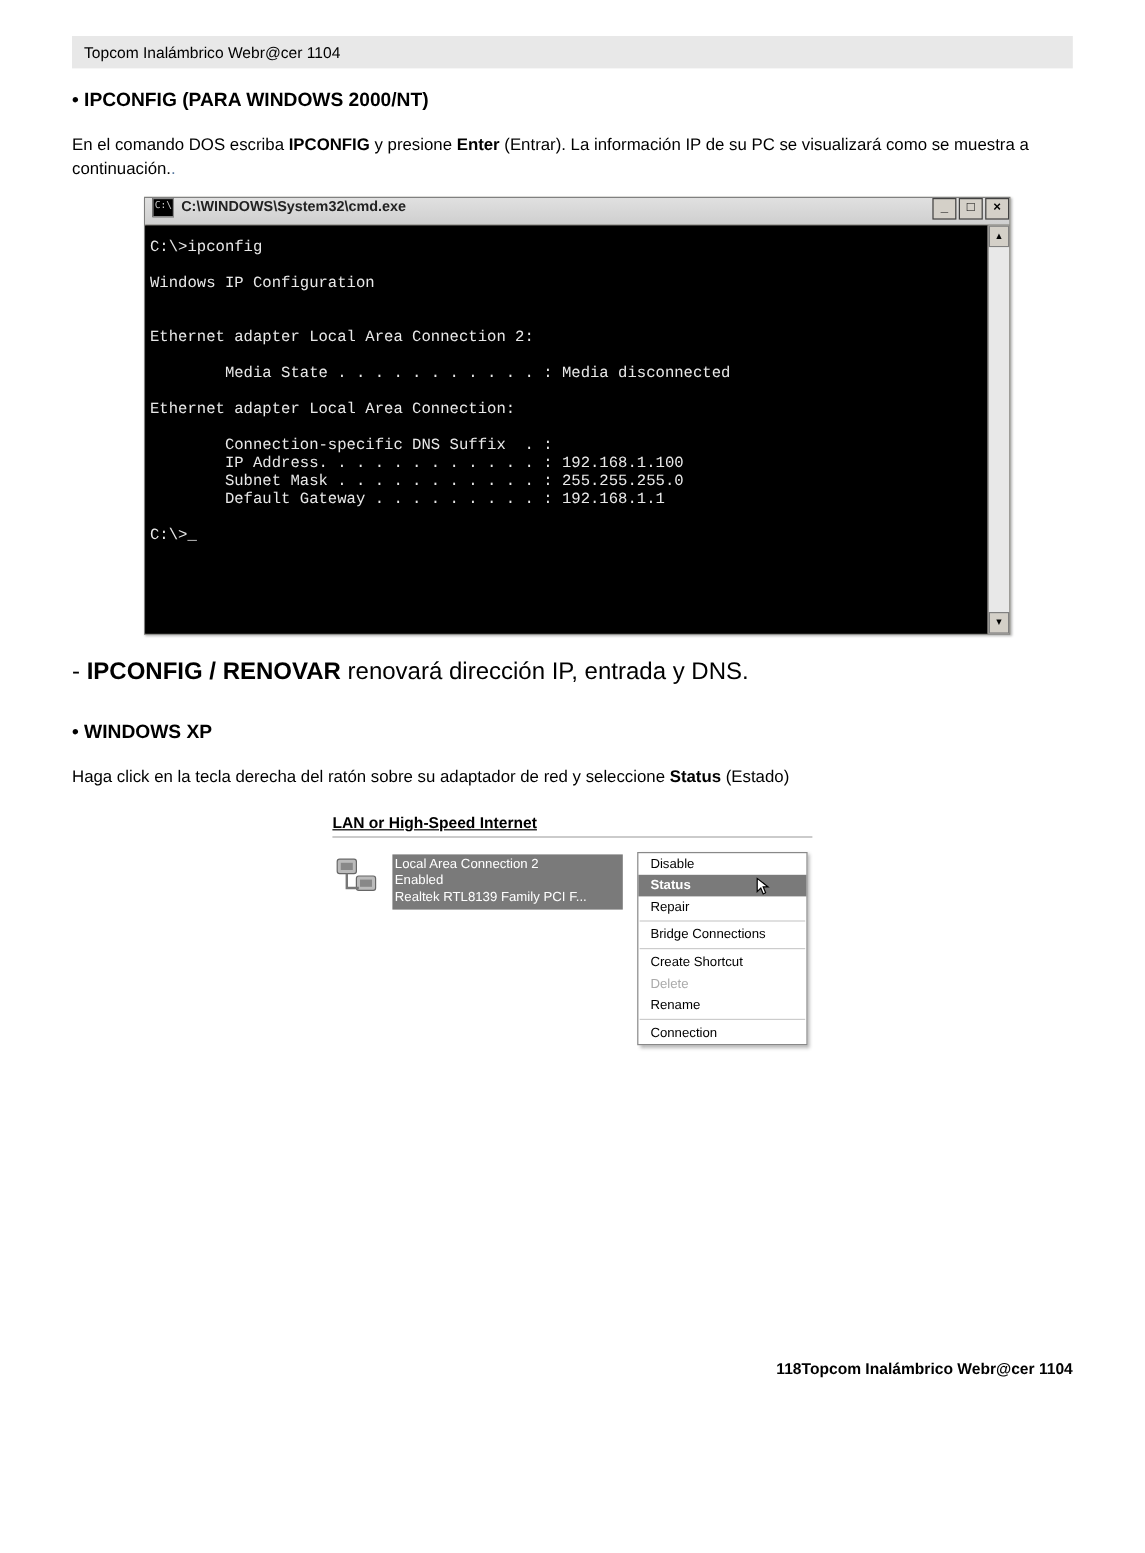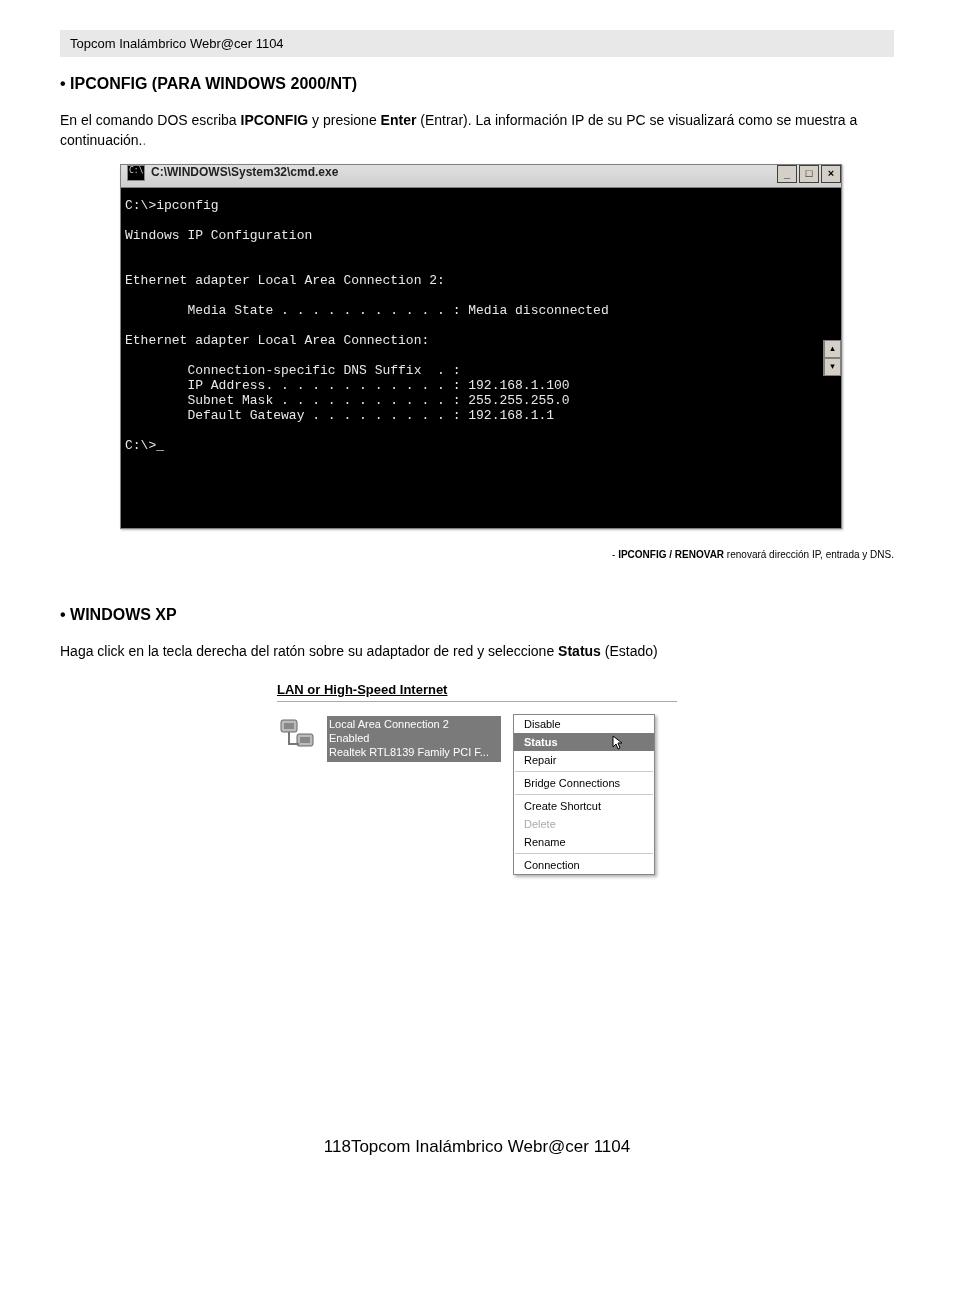--- a/index.html
+++ b/index.html
@@ -75,21 +75,20 @@
     font-size: 11px;
     text-align: center;
     line-height: 14px;
     font-family: Arial;
     font-weight: bold;
     cursor: default;
   }
   .cmd-body-wrap {
     display: flex;
     background: #000;
-    align-items: center;
   }
   .cmd-body {
     flex: 1;
     background: #000;
     color: #e8e8e8;
     font-family: "Lucida Console","Courier New",monospace;
     font-size: 13px;
     padding: 10px 6px 40px 4px;
     white-space: pre;
     min-height: 290px;
@@ -105,23 +104,23 @@
   .scroll-btn {
     height: 16px;
     border: 1px solid #808080;
     background: #d4d0c8;
     font-size: 9px;
     text-align: center;
     line-height: 14px;
   }
   .scroll-track { flex: 1; background: #e8e8e8; }
   .caption {
-    text-align: right;
-    font-size: 10px;
-    margin: 14px 0 46px 0;
+    text-align: left;
+    font-size: 20px;
+    margin: 14px 0 30px 0;
   }
   
   .xp-panel {
     width: 400px;
     margin: 20px auto 0 auto;
   }
   .xp-heading {
     font-weight: bold;
     font-size: 13px;
     border-bottom: 1px solid #aaa;
@@ -137,21 +136,21 @@
   .xp-icon {
     width: 44px; height: 40px;
     margin-right: 6px;
     position: relative;
   }
   .xp-icon svg { width: 44px; height: 40px; }
   .xp-selected {
     background: #7a7a7a;
     color: #fff;
     font-size: 11px;
-    padding: 1px 2px 2px 2px;
+    padding: 1px 20px 2px 2px;
     font-family: Tahoma, Arial, sans-serif;
     line-height: 1.3;
     width: 170px;
   }
   .xp-menu {
     position: relative;
     left: 12px;
     top: -2px;
     width: 140px;
     background: #fff;
@@ -179,23 +178,24 @@
   .cursor-arrow {
     position: absolute;
     right: 28px;
     top: 2px;
     font-size: 13px;
     color: #000;
     pointer-events: none;
   }
   .footer {
     display: flex;
-    justify-content: center;
-    font-size: 17px;
+    justify-content: flex-end;
+    font-size: 13px;
     margin-top: 260px;
+    font-weight: bold;
   }
 </style>
 </head>
 <body>
 
 <div class="header-bar">Topcom Inalámbrico Webr@cer 1104</div>
 
 <h2 class="section">• IPCONFIG (PARA WINDOWS 2000/NT)</h2>
 
 <p class="body">

